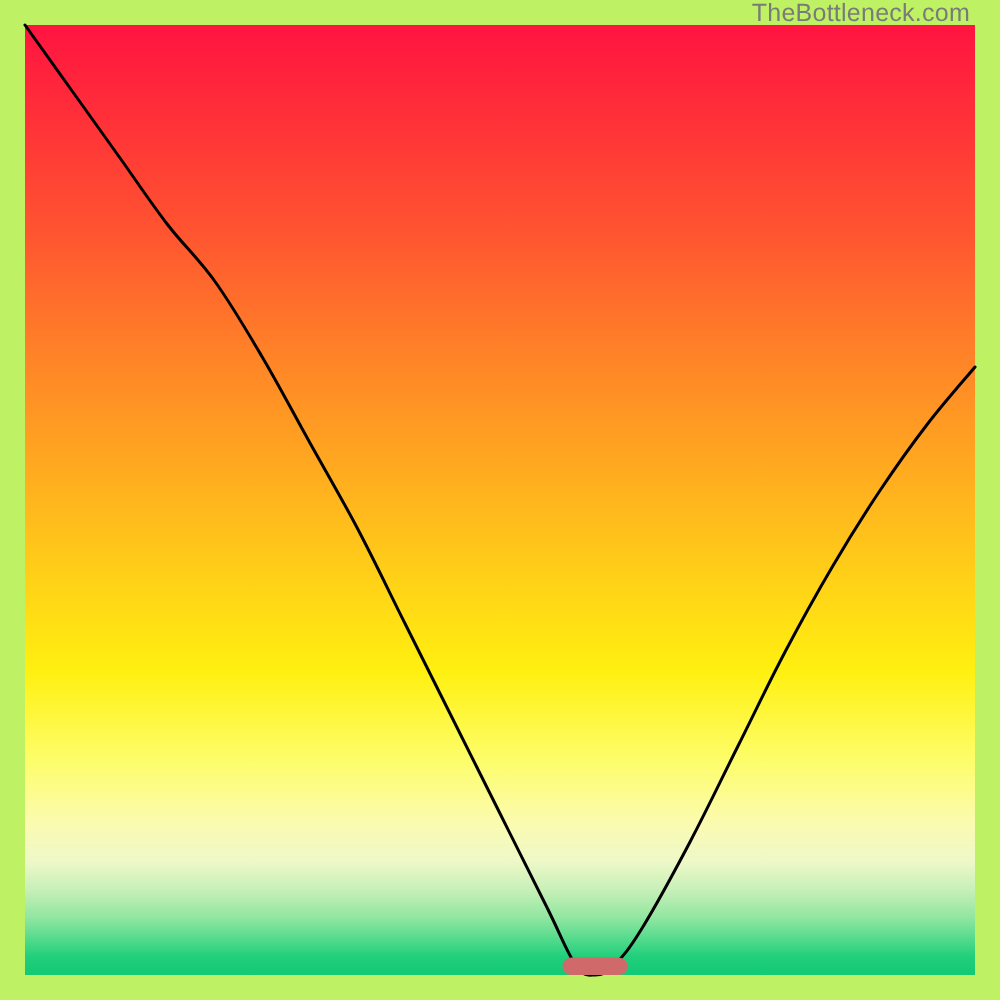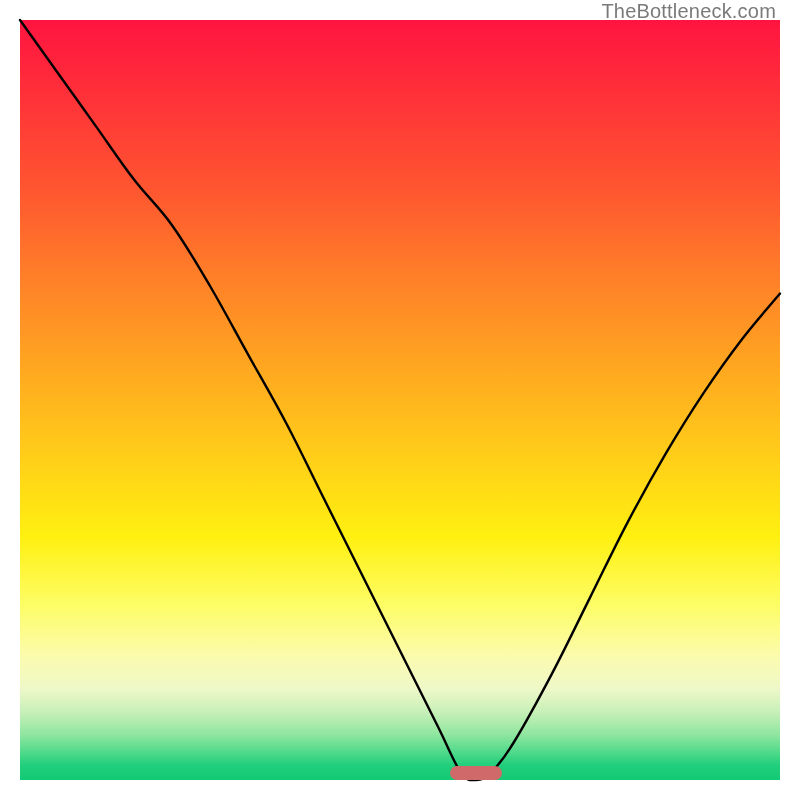--- a/index.html
+++ b/index.html
@@ -8,21 +8,21 @@
     width: 800px;
     height: 800px;
     background: #000;
     overflow: hidden;
     font-family: Arial, Helvetica, sans-serif;
   }
   .frame {
     position: relative;
     width: 800px;
     height: 800px;
-    background: #ffffff;
+    background: #bef264;
   }
   .plot-area {
     position: absolute;
     left: 20px;
     top: 20px;
     width: 760px;
     height: 760px;
     
     background: linear-gradient(
       to bottom,

